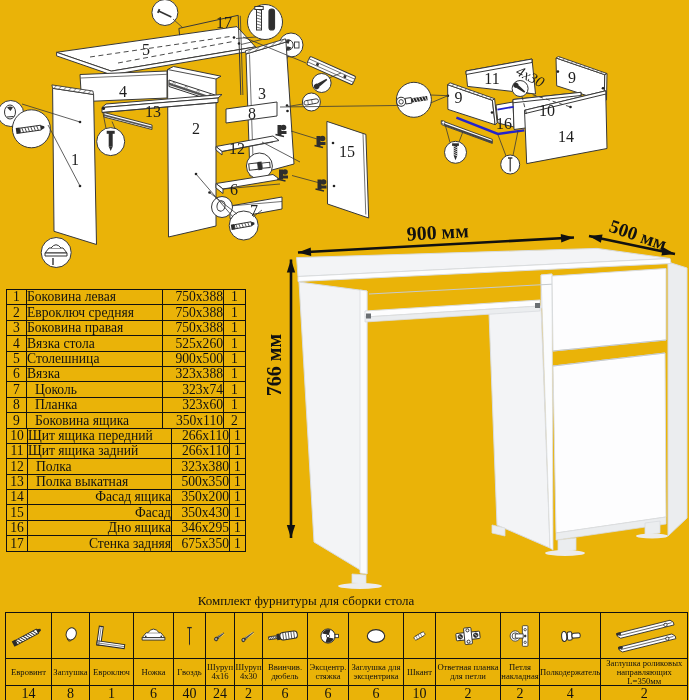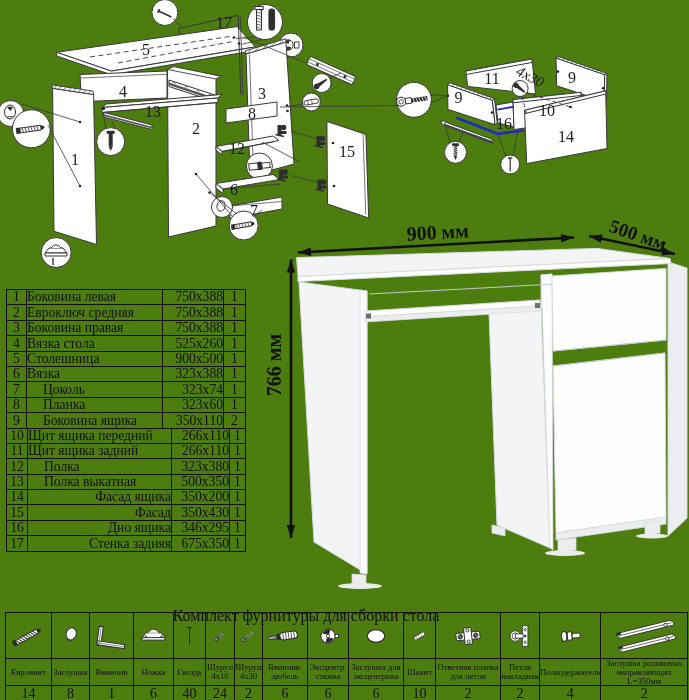--- a/index.html
+++ b/index.html
@@ -1,32 +1,32 @@
 <!DOCTYPE html>
 <html><head>
 <meta charset="utf-8">
 <style>
   html,body{margin:0;padding:0;background:#fff;}
-  .page{position:relative;width:689px;height:700px;background:#4d7c0f;overflow:hidden;
+  .page{position:relative;width:689px;height:700px;background:#eab308;overflow:hidden;
         font-family:"Liberation Serif",serif;color:#111;}
   .art{position:absolute;left:0;top:0;}
   .parts{position:absolute;left:6px;top:289px;}
   .ptable{border-collapse:collapse;table-layout:fixed;}
   .ptable td{border:1px solid #111;font-size:13.6px;line-height:1;height:14.4px;
              padding:0;overflow:hidden;white-space:nowrap;}
   .ptable{border:1.6px solid #111;}
   .ptable.pb{margin-top:-1px;}
   .c-num{text-align:center;}
   .c-name{padding-left:4px;margin-top:40px;}
-  .c-name.ind1{padding-left:16px;}
+  .c-name.ind1{padding-left:8px;}
   .c-name.ind2{padding-left:13px;text-align:right;}
   .c-size{text-align:right;}
   .c-qty{text-align:center;}
   .hwwrap{position:absolute;left:0;top:593px;width:689px;}
-  .hwtitle{position:absolute;left:168px;top:14px;width:276px;text-align:center;font-size:16px;}
+  .hwtitle{position:absolute;left:168px;top:0;width:276px;text-align:center;font-size:13px;}
   .hwtable{position:absolute;left:5px;top:19px;border-collapse:collapse;table-layout:fixed;border:1.5px solid #111;}
   .hwtable td{border:1px solid #111;padding:0;overflow:hidden;}
   td.hwic{height:45px;text-align:center;vertical-align:middle;}
   .hwicon{width:100%;height:44px;display:block;}
   td.hwnm{height:18px;font-size:8.6px;line-height:1.02;text-align:center;vertical-align:middle;}
   td.hwq{height:16px;font-size:14px;text-align:center;vertical-align:middle;}
 </style>
 </head>
 <body>
 
@@ -692,21 +692,21 @@
           <circle cx="24" cy="0.7" r="1.8"></circle>
           <polygon points="-30,-3 -26,-3 -26,-1 -30,-1" fill="#2b2b2b"></polygon>
                   </g>
                 </g>
               </svg>
             </td>
           </tr>
           <tr>
             <td class="hwnm">Евровинт</td>
             <td class="hwnm">Заглушка</td>
-            <td class="hwnm">Ввинчив</td>
+            <td class="hwnm">Евроключ</td>
             <td class="hwnm">Ножка</td>
             <td class="hwnm">Гвоздь</td>
             <td class="hwnm">Шуруп 4x16</td>
             <td class="hwnm">Шуруп 4x30</td>
             <td class="hwnm">Ввинчив. дюбель</td>
             <td class="hwnm">Эксцентр. стяжка</td>
             <td class="hwnm">Заглушка для эксцентрика</td>
             <td class="hwnm">Шкант</td>
             <td class="hwnm">Ответная планка для петли</td>
             <td class="hwnm">Петля накладная</td>

